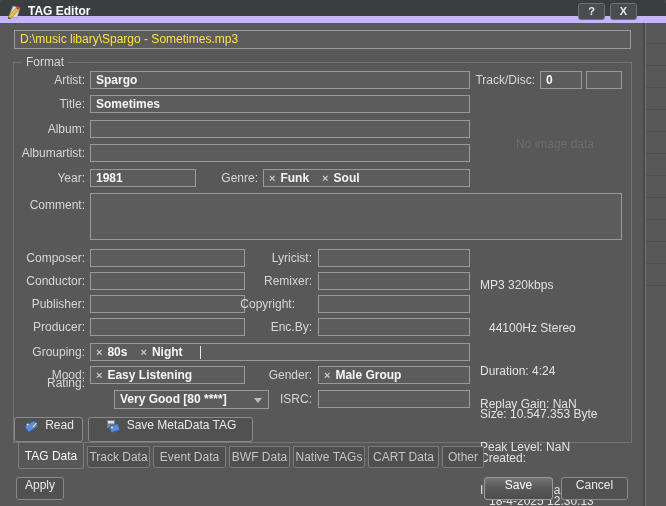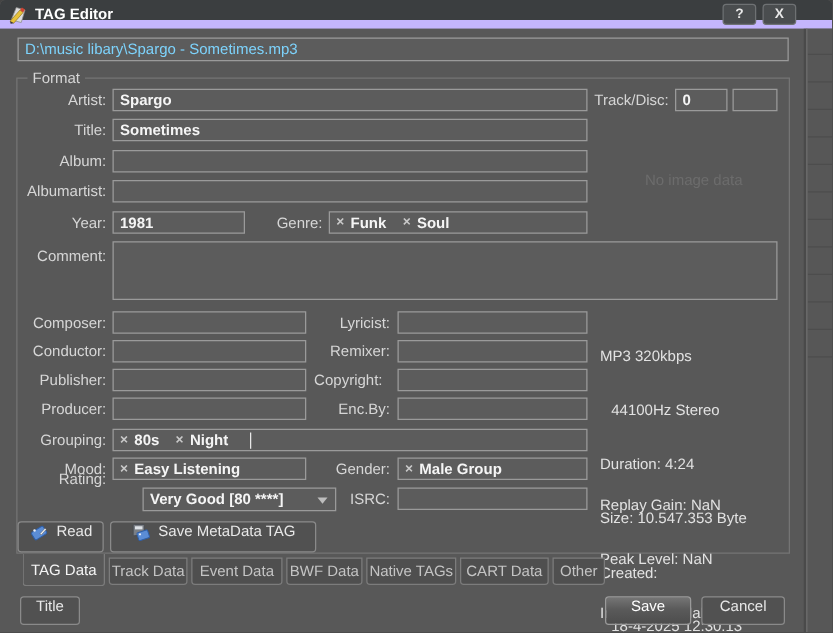--- a/index.html
+++ b/index.html
@@ -19,21 +19,21 @@
     font-size:11px; text-align:center; line-height:15px; }
   .appicon { position:absolute; left:6px; top:3px; width:17px; height:17px; }
   
   .bgstrip { position:absolute; left:646px; top:23px; width:20px; height:483px; background:#575757; }
   .bgstrip .row { position:absolute; left:0; width:20px; height:1px; background:#4d4d4d; }
   .dlg-edge { position:absolute; left:643px; top:23px; width:3px; height:483px;
     background:#4a4a4a; border-right:1px solid #737373; }
   
   .field { position:absolute; background:#5c5c5c; border:1px solid #9a9a9a;
     color:#f5f5f5; font-weight:bold; padding:1px 5px; line-height:14px; overflow:hidden; white-space:nowrap; }
-  .field.plain { font-weight:normal; color:#7dd3fc; }
+  .field.plain { font-weight:normal; color:#fde047; }
   .lbl { position:absolute; text-align:right; color:#d6d6d6; white-space:nowrap; }
   
   .groupbox { position:absolute; left:13px; top:62px; width:619px; height:381px;
     border:1px solid #747474; }
   .groupbox > .gl { position:absolute; left:8px; top:-8px; background:#585858;
     padding:0 4px; color:#d6d6d6; }
   
   .chipfield { display:flex; align-items:center; gap:13px; }
   .chip { display:inline-flex; align-items:center; gap:5px; cursor:default; }
   .chip .x { color:#c9c9c9; font-weight:bold; font-size:11px; }
@@ -136,21 +136,21 @@
   <div class="lbl" style="left:240px; top:251px; width:72px;">Lyricist:</div>
   <div class="field" style="left:318px; top:249px; width:152px; height:18px;"></div>
 
   <div class="lbl" style="left:6px; top:274px; width:79px;">Conductor:</div>
   <div class="field" style="left:90px; top:272px; width:155px; height:18px;"></div>
   <div class="lbl" style="left:240px; top:274px; width:72px;">Remixer:</div>
   <div class="field" style="left:318px; top:272px; width:152px; height:18px;"></div>
 
   <div class="lbl" style="left:6px; top:297px; width:79px;">Publisher:</div>
   <div class="field" style="left:90px; top:295px; width:155px; height:18px;"></div>
-  <div class="lbl" style="left:234px; top:297px; width:72px;">Copyright:</div>
+  <div class="lbl" style="left:223px; top:297px; width:72px;">Copyright:</div>
   <div class="field" style="left:318px; top:295px; width:152px; height:18px;"></div>
 
   <div class="lbl" style="left:6px; top:320px; width:79px;">Producer:</div>
   <div class="field" style="left:90px; top:318px; width:155px; height:18px;"></div>
   <div class="lbl" style="left:240px; top:320px; width:72px;">Enc.By:</div>
   <div class="field" style="left:318px; top:318px; width:152px; height:18px;"></div>
 
   <div class="infopanel" style="top:249px;">
     <div>MP3 320kbps</div>
     <div class="indent">44100Hz Stereo</div>
@@ -226,17 +226,17 @@
   <div class="tabstrip">
     <div class="tab active" style="width:66px;">TAG Data</div>
     <div class="tab" style="width:63px;">Track Data</div>
     <div class="tab" style="width:73px;">Event Data</div>
     <div class="tab" style="width:61px;">BWF Data</div>
     <div class="tab" style="width:72px;">Native TAGs</div>
     <div class="tab" style="width:71px;">CART Data</div>
     <div class="tab" style="width:42px;">Other</div>
   </div>
 
-  <div class="btn" style="left:16px; top:477px; width:48px; height:23px;">Title</div>
+  <div class="btn" style="left:16px; top:477px; width:48px; height:23px;">Apply</div>
   <div class="btn primary" style="left:484px; top:477px; width:69px; height:23px;">Save</div>
   <div class="btn" style="left:561px; top:477px; width:67px; height:23px;">Cancel</div>
 
 </div>
 
 </body></html>

